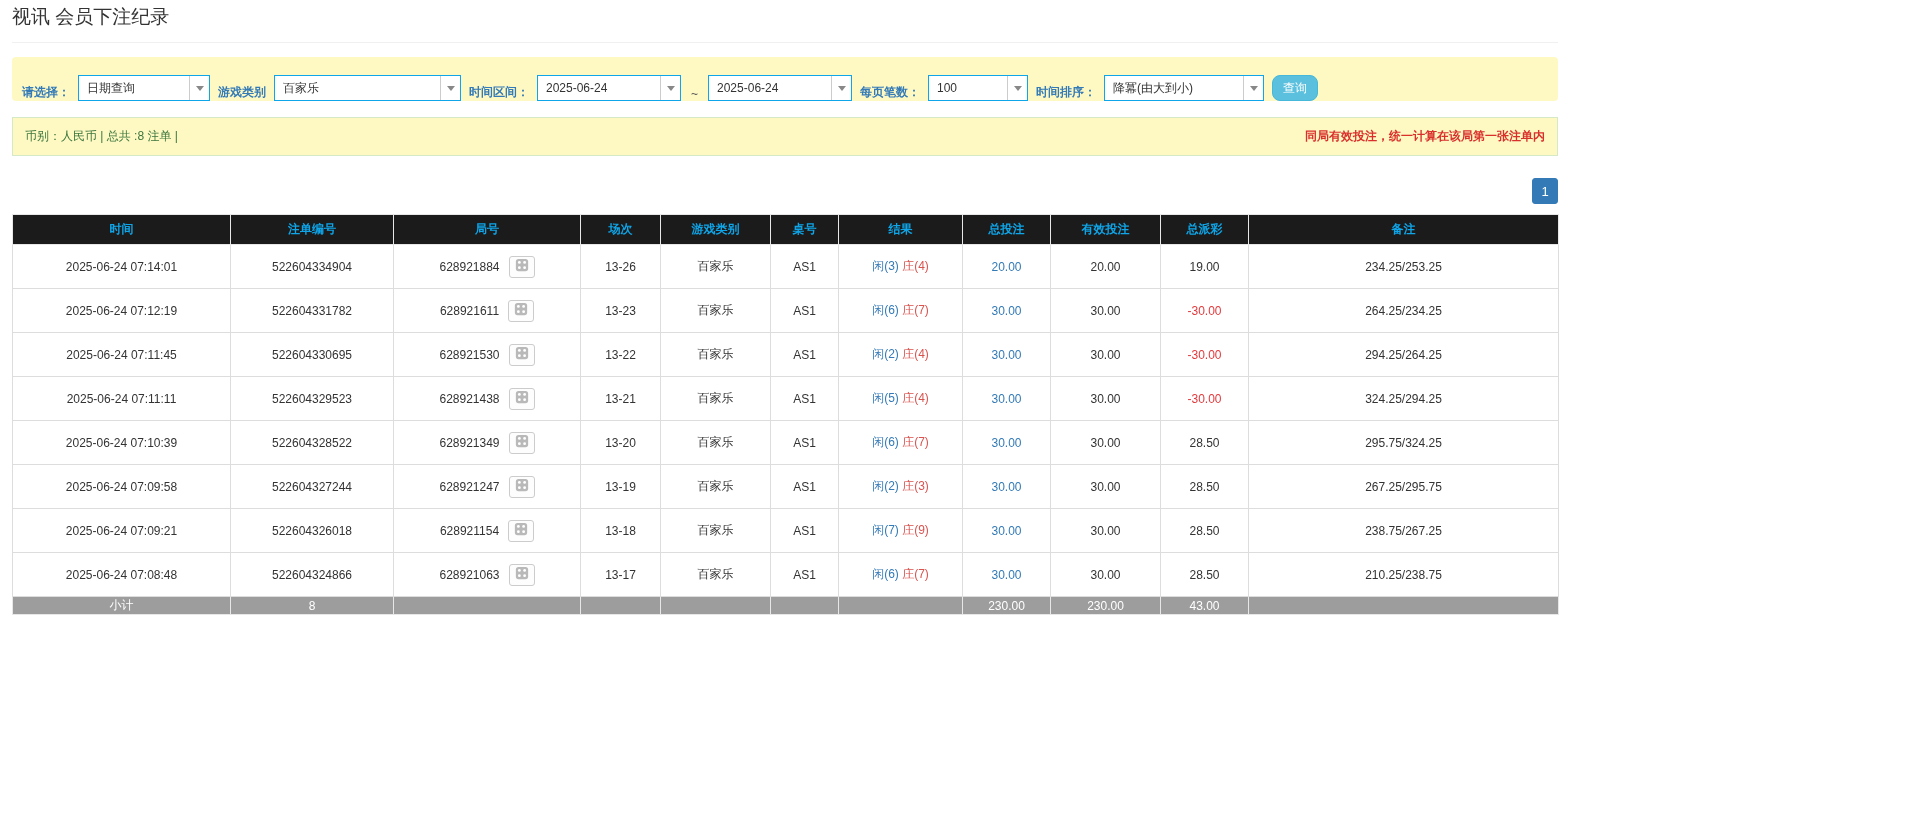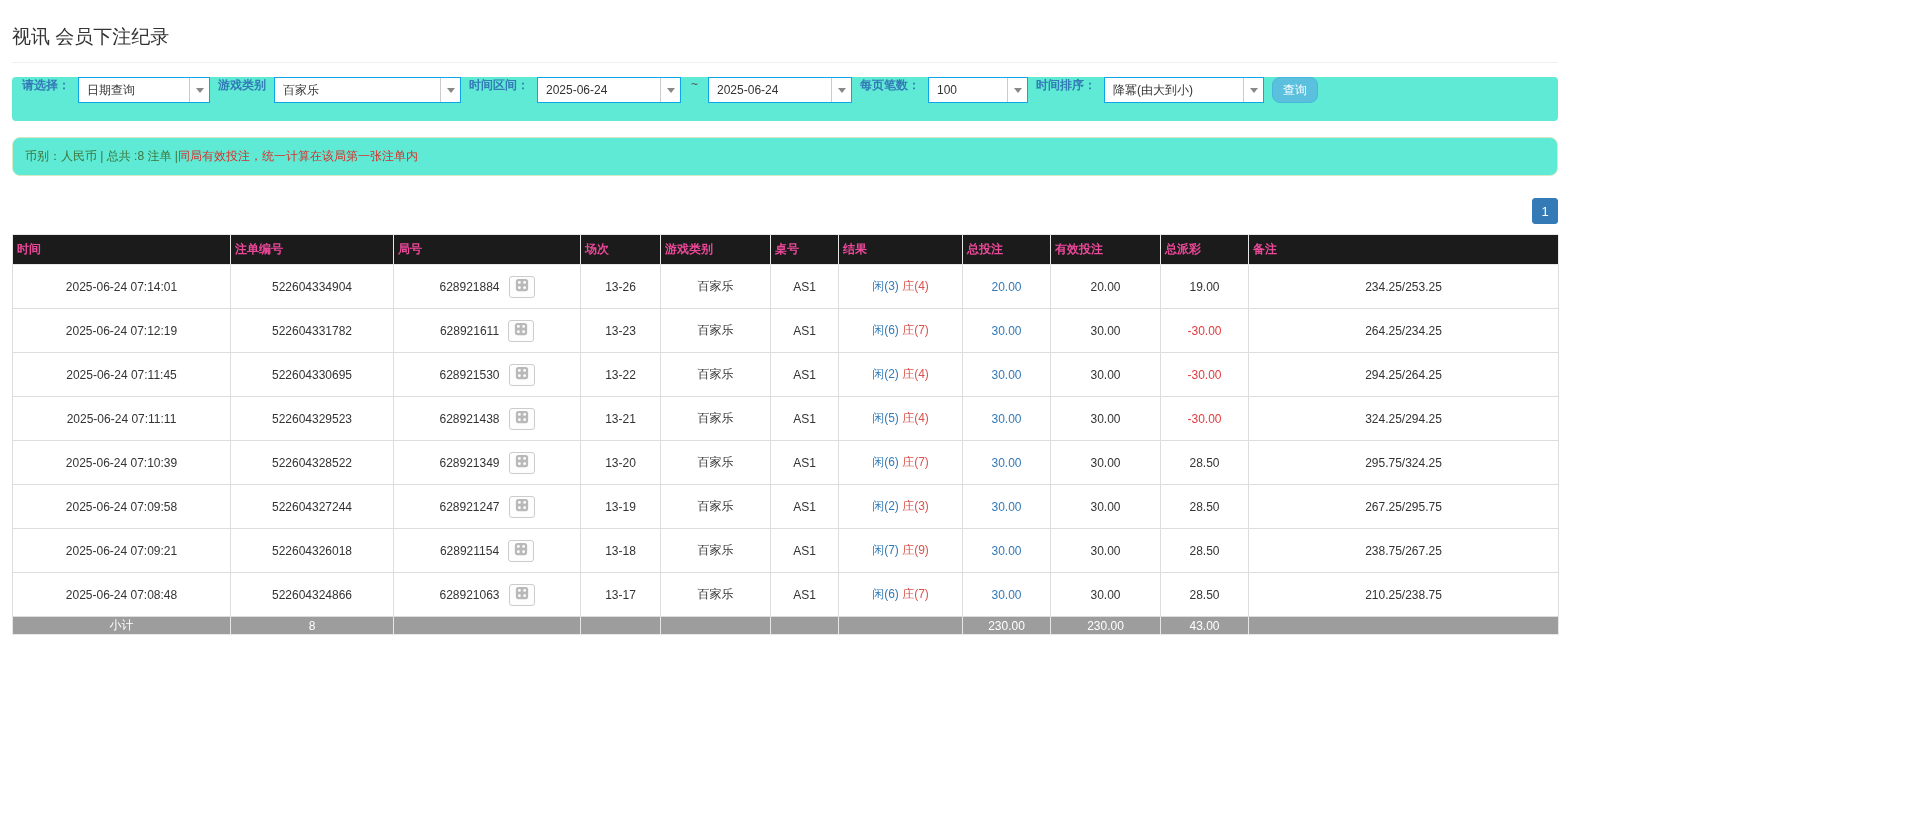--- a/index.html
+++ b/index.html
@@ -3,33 +3,33 @@
 <meta charset="utf-8">
 <style>
   * { box-sizing: border-box; margin: 0; padding: 0; }
   html, body { background: #fff; }
   body {
     width: 1916px; height: 828px;
     font-family: "Liberation Sans", "DejaVu Sans", sans-serif;
     color: #333; font-size: 12px;
     position: relative;
   }
-  .container { width: 1546px; margin-left: 12px; padding-top: 24px; }
+  .container { width: 1546px; margin-left: 12px; padding-top: 4px; }
 
   
   .page-title {
     font-size: 19px; font-weight: 400; color: #333;
     padding-bottom: 12px; border-bottom: 1px solid #f0f0f0;
     margin-bottom: 14px;
   }
 
   
   .filter-bar {
-    background: #5eead4; border-radius: 4px;
-    height: 44px; display: flex; align-items: flex-start;
+    background: #fef9c3; border-radius: 4px;
+    height: 44px; display: flex; align-items: flex-end;
     padding: 0 10px; gap: 8px; margin-bottom: 16px;
   }
   .flabel { color: #337ab7; font-weight: bold; font-size: 12px; white-space: nowrap; }
   .sel {
     background: #fff; border: 1px solid #0ea5e9; border-radius: 0;
     height: 26px; display: flex; align-items: stretch; cursor: pointer;
   }
   .sel-text {
     display: flex; align-items: center; padding: 0 8px;
     font-size: 12px; color: #333; flex: 1; white-space: nowrap; overflow: hidden;
@@ -47,40 +47,40 @@
   .w100 { width: 100px; } .w160 { width: 160px; }
   .tilde { color: #555; padding: 0 2px; }
   .search-btn {
     background: #5bc0de; color: #fff; border: 1px solid #46b8da;
     border-radius: 8px; height: 26px; padding: 0 10px; font-size: 12px;
     cursor: pointer; font-family: inherit;
   }
 
   
   .summary-bar {
-    background: #5eead4; border: 1px solid #d6e9c6; border-radius: 8px;
-    padding: 10px 12px; display: flex; 
+    background: #fef9c3; border: 1px solid #d6e9c6; border-radius: 0;
+    padding: 10px 12px; display: flex; justify-content: space-between;
     align-items: center; margin-bottom: 22px;
   }
   .summary-left { color: #3c763d; font-size: 12px; }
-  .summary-right { color: #d9302c; font-size: 12px; }
+  .summary-right { color: #d9302c; font-size: 12px; font-weight: bold; }
 
   
   .pagination-row { display: flex; justify-content: flex-end; margin-bottom: 10px; }
   .page-btn {
     min-width: 26px; height: 26px; background: #337ab7; color: #fff;
     border: 1px solid #337ab7; border-radius: 3px; font-size: 13px;
     display: flex; align-items: center; justify-content: center; cursor: pointer;
   }
 
   
   table { width: 1546px; border-collapse: collapse; table-layout: fixed; }
   thead th {
-    background: #1b1b1b; color: #ec4899; font-weight: bold; font-size: 12px;
-    height: 30px; text-align: left; border: 1px solid #e7e7e7; padding: 0 4px;
+    background: #1b1b1b; color: #0ea5e9; font-weight: bold; font-size: 12px;
+    height: 30px; text-align: center; border: 1px solid #e7e7e7; padding: 0 4px;
   }
   tbody td {
     height: 44px; text-align: center; font-size: 12px; color: #333;
     border: 1px solid #ddd; background: #fff; padding: 0 4px;
     vertical-align: middle; white-space: nowrap;
   }
   tfoot td {
     height: 17px; text-align: center; font-size: 12px; color: #fff;
     background: #9d9d9d; border: 1px solid #e7e7e7; padding: 0 4px;
   }

